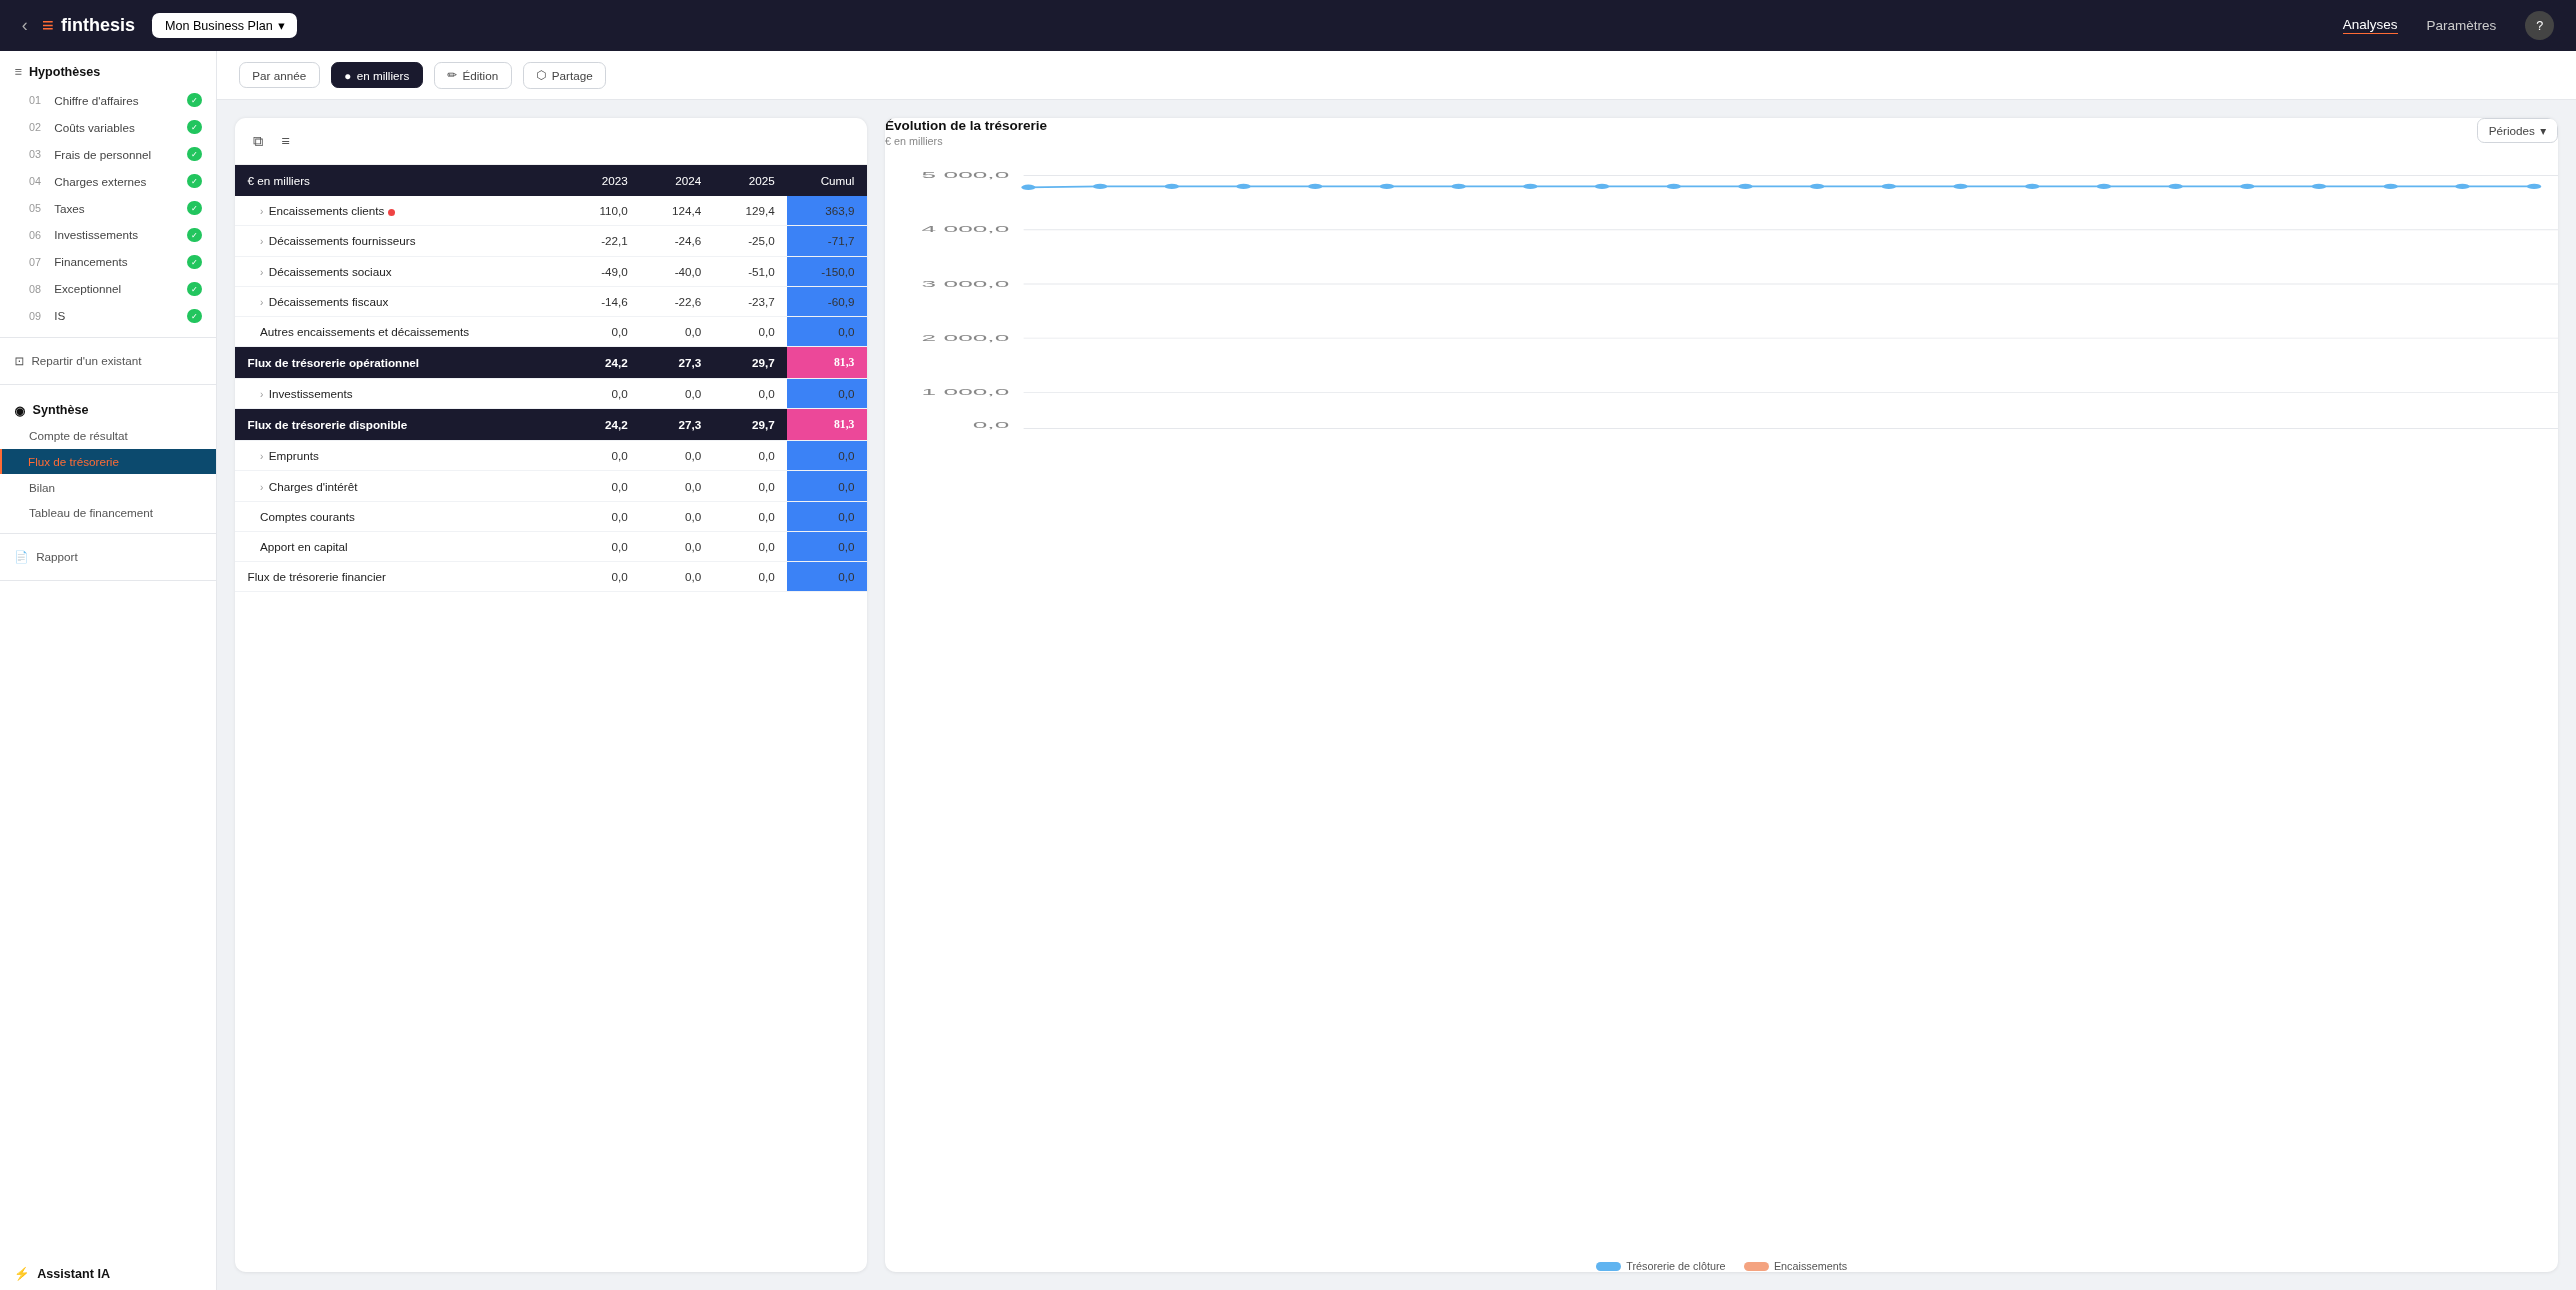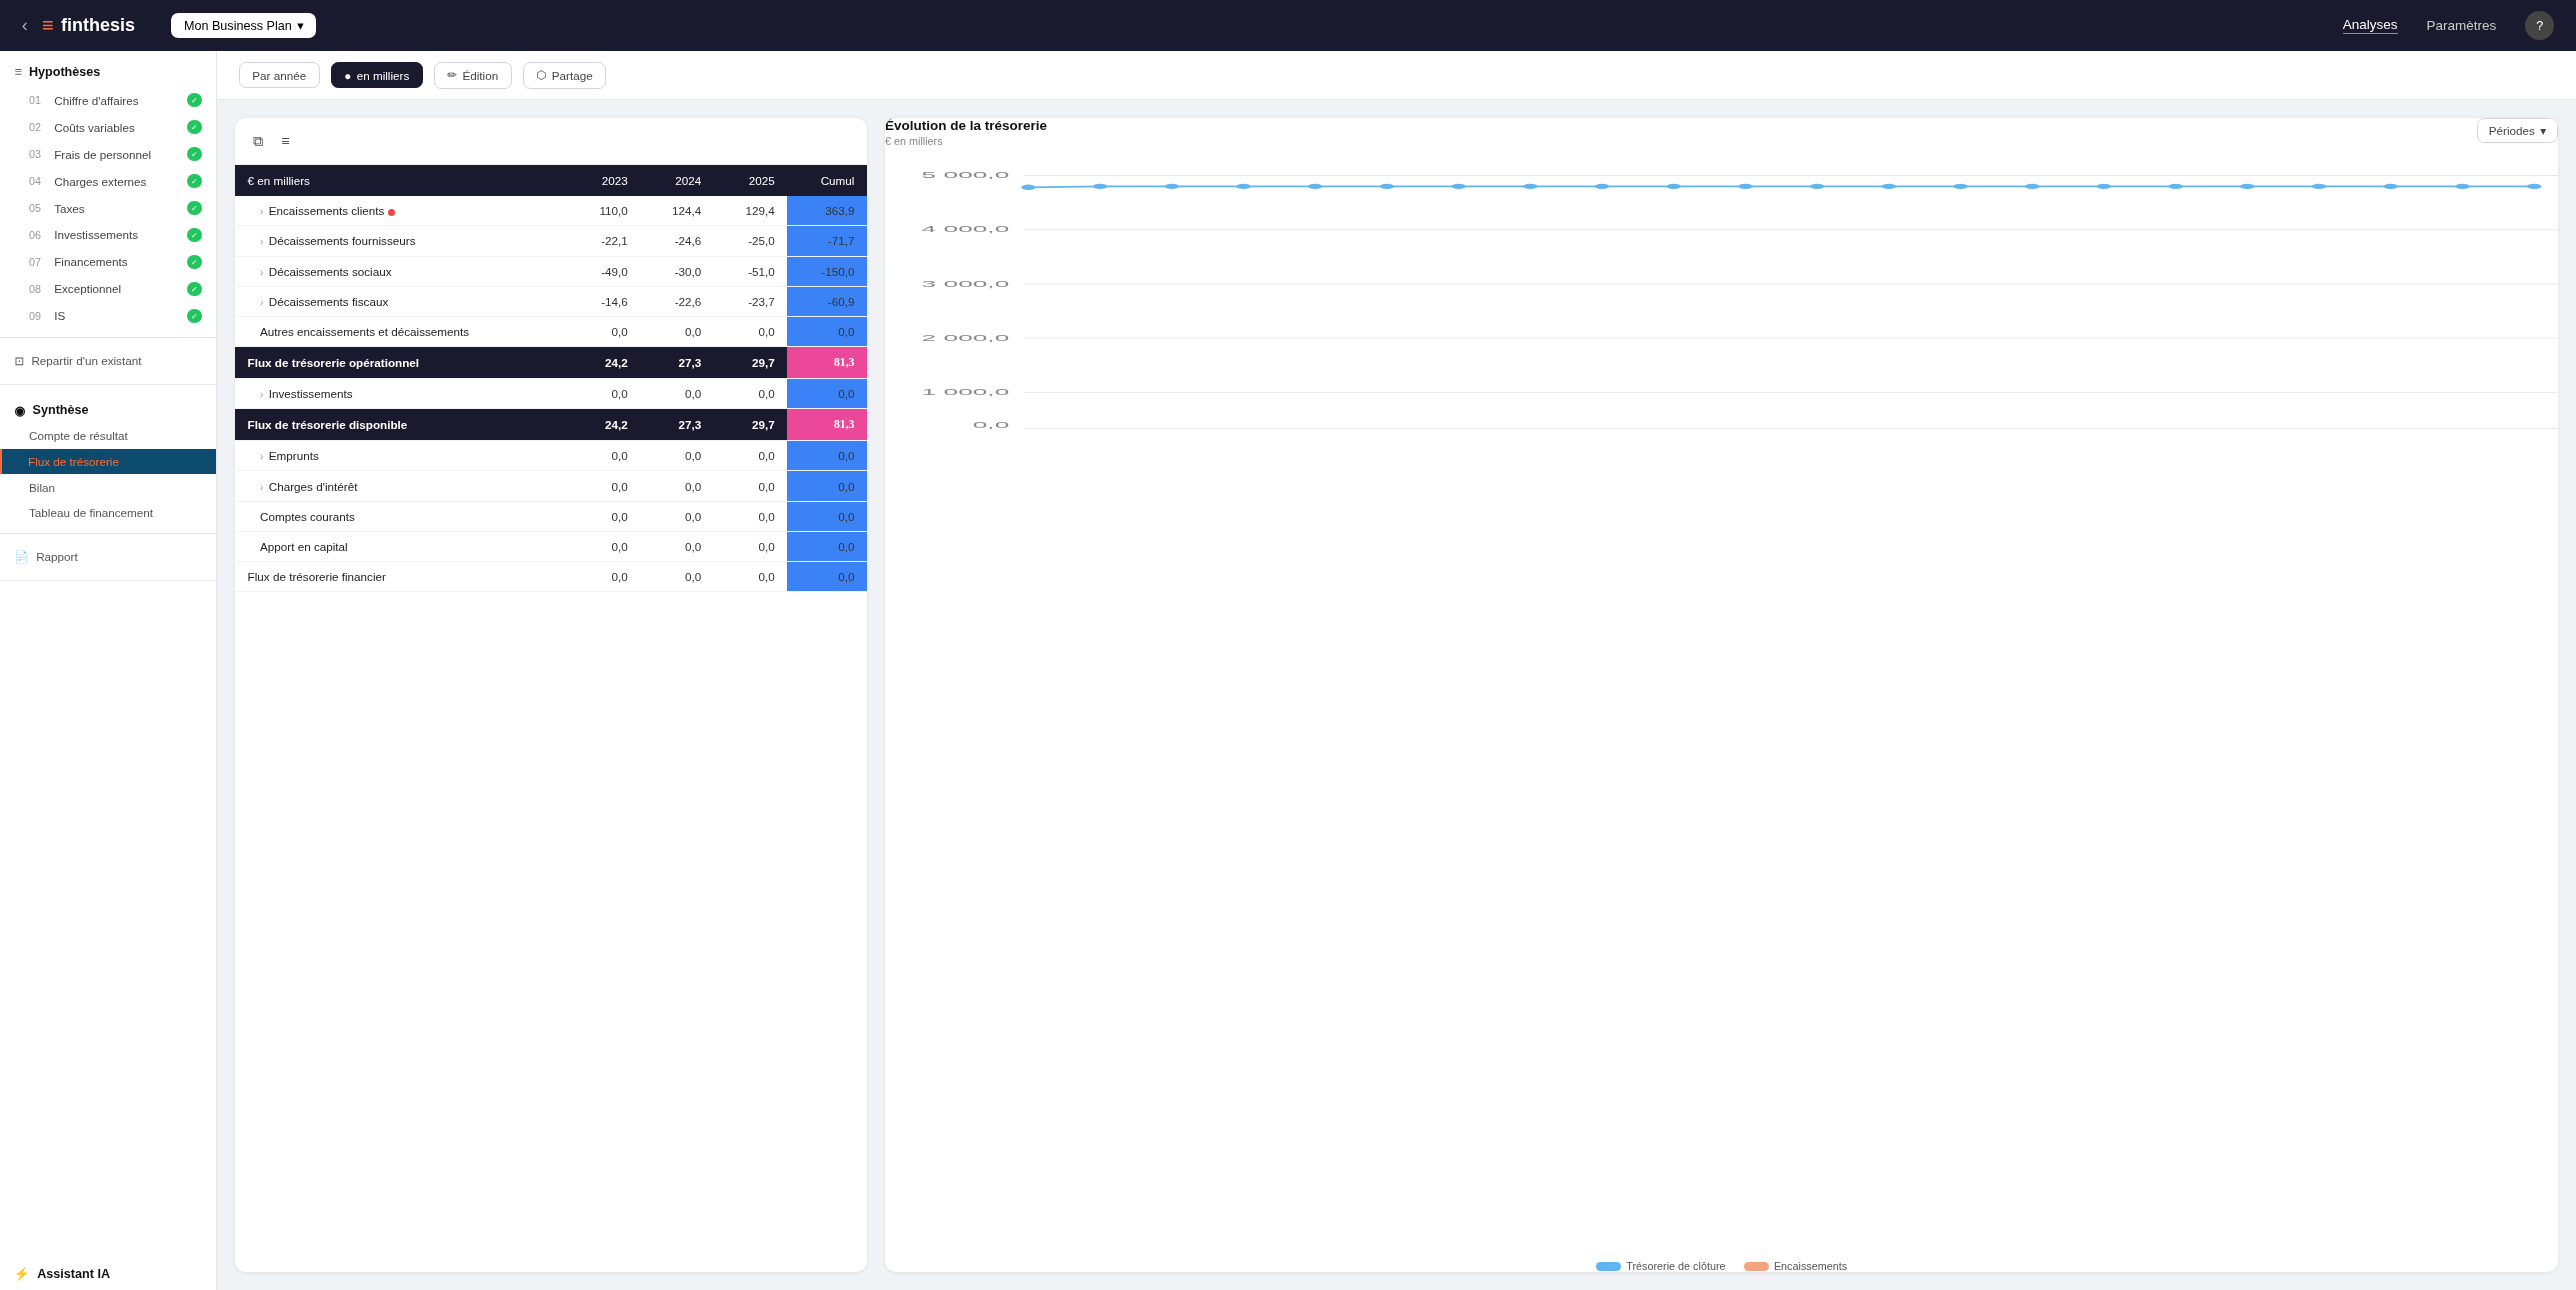--- a/index.html
+++ b/index.html
@@ -26,21 +26,21 @@
       gap: 7.2px;
       color: white;
       font-size: 18px;
       font-weight: 600;
     }
     .topnav-logo-icon {
       color: #ff6b35;
       font-size: 20px;
     }
     .topnav-plan-btn {
-      margin-left: 22px;
+      margin-left: 3px;
       background: white;
       border: none;
       border-radius: 7.2px;
       padding: 5.4px 12.6px;
       font-size: 12.6px;
       font-weight: 500;
       cursor: pointer;
       display: flex;
       align-items: center;
       gap: 5.4px;
@@ -539,21 +539,21 @@
               <tr>
       <td class="row-indent"><span class="expand-icon">›</span>Décaissements fournisseurs</td>
       <td>-22,1</td>
       <td>-24,6</td>
       <td>-25,0</td>
       <td class="cumul-col">-71,7</td>
     </tr>
               <tr>
       <td class="row-indent"><span class="expand-icon">›</span>Décaissements sociaux</td>
       <td>-49,0</td>
-      <td>-30,0</td>
+      <td>-40,0</td>
       <td>-51,0</td>
       <td class="cumul-col">-150,0</td>
     </tr>
               <tr>
       <td class="row-indent"><span class="expand-icon">›</span>Décaissements fiscaux</td>
       <td>-14,6</td>
       <td>-22,6</td>
       <td>-23,7</td>
       <td class="cumul-col">-60,9</td>
     </tr>

